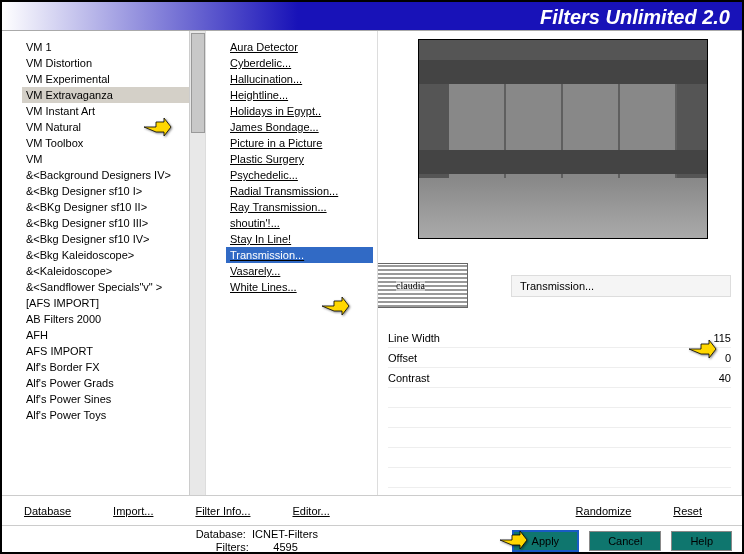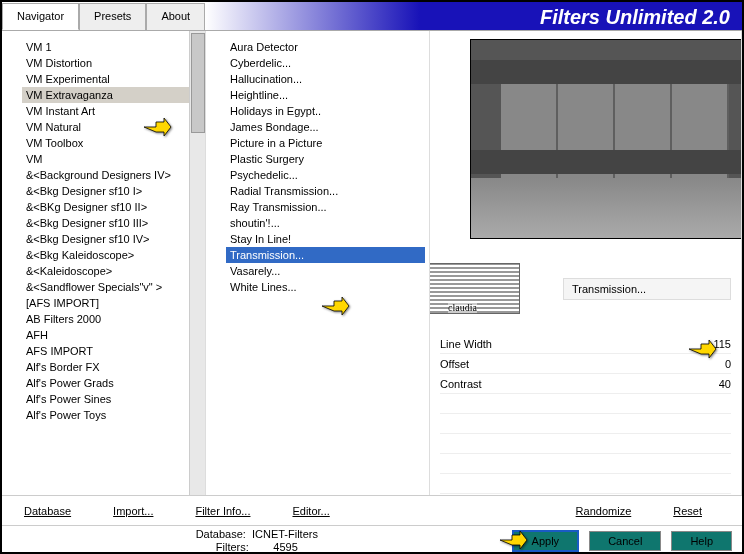--- a/index.html
+++ b/index.html
@@ -7,40 +7,40 @@
 
 .header { height: 28px; display: flex; }
 .tabs { display: flex; border-bottom: 1px solid #aaa; }
 .tab { padding: 6px 14px; border: 1px solid #aaa; border-bottom: none; background: #eee; cursor: pointer; position: relative; top: 1px; }
 .tab.active { background: #fff; border-bottom: 1px solid #fff; }
 .title-bar { flex: 1; background: linear-gradient(90deg, #fff 0%, #1812b8 40%, #1812b8 100%); color: #fff; font-weight: bold; font-style: italic; font-size: 20px; text-align: right; padding: 4px 12px; }
 
 .main { display: flex; height: 465px; border-top: 1px solid #aaa; }
 .col { border-right: 1px solid #ddd; overflow: hidden; position: relative; }
 .col1 { width: 204px; }
-.col2 { width: 224px; }
+.col2 { width: 172px; text-decoration: underline; }
 .col3 { flex: 1; padding: 8px 10px; }
 
 .list { padding: 8px 4px 8px 20px; height: 100%; overflow: hidden; }
 .list-item { padding: 2px 4px; cursor: pointer; white-space: nowrap; position: relative; }
 .list-item.selected-row { background: #d4d0c8; }
 .list-item.selected { background: #316ac5; color: #fff; }
 .scrollbar { position: absolute; right: 0; top: 0; width: 16px; height: 100%; background: #e8e8e8; border-left: 1px solid #ccc; }
 .scroll-thumb { position: absolute; width: 14px; left: 1px; background: #c8c8c8; border: 1px solid #999; }
 
 .preview { width: 290px; height: 200px; background: #555; margin-left: 30px; position: relative; border: 1px solid #000; overflow: hidden; }
 .room-floor { position: absolute; bottom: 0; width: 100%; height: 60px; background: linear-gradient(#888, #aaa); }
 .room-wall { position: absolute; top: 30px; left: 30px; right: 30px; height: 120px; background: #888; }
 .room-stripe { position: absolute; left: 0; right: 0; height: 24px; background: #444; }
 .stripe1 { top: 20px; }
 .stripe2 { top: 110px; }
 .panel-lines { position: absolute; top: 30px; left: 30px; right: 30px; height: 120px; background: repeating-linear-gradient(90deg, transparent 0, transparent 55px, rgba(0,0,0,0.3) 55px, rgba(0,0,0,0.3) 57px); }
 
 .filter-name-row { display: flex; align-items: center; margin-top: 24px; gap: 8px; position: relative; }
-.watermark { width: 115px; height: 51px; background: repeating-linear-gradient(0deg, #999 0, #999 2px, #fff 2px, #fff 4px); display: flex; align-items: flex-end; justify-content: center; border: 1px solid #666; position: relative; left: -35px; }
+.watermark { width: 115px; height: 45px; background: repeating-linear-gradient(0deg, #999 0, #999 2px, #fff 2px, #fff 4px); display: flex; align-items: center; justify-content: center; border: 1px solid #666; position: relative; left: -35px; }
 .watermark span { font-family: cursive; font-size: 10px; color: #000; background: rgba(255,255,255,0.5); }
 .filter-label { flex: 1; background: #f5f5f5; border: 1px solid #ddd; padding: 4px 8px; }
 
 .params { margin-top: 20px; }
 .param-row { display: flex; border-bottom: 1px solid #eee; padding: 2px 0; height: 20px; align-items: center; gap: 16px; }
 .param-name { flex: 1; }
 .param-val { width: 40px; text-align: right; }
 
 .footer-btns { display: flex; padding: 6px 10px; border-top: 1px solid #ccc; height: 30px; align-items: center; }
 .link-btn { padding: 4px 12px; text-decoration: underline; cursor: pointer; margin-right: 18px; }
@@ -52,25 +52,20 @@
 .btn { padding: 3px 18px; border: 1px solid #888; background: #0f766e; margin-left: 10px; cursor: pointer; }
 .btn.primary { border: 2px solid #1a5bc4; }
 
 .pointer { position: absolute; width: 30px; height: 22px; z-index: 100; pointer-events: none; }
 .pointer svg { width: 100%; height: 100%; filter: drop-shadow(1px 1px 1px rgba(0,0,0,0.5)); }
 </style>
 </head>
 <body>
 
 <div class="header">
-  <div class="tabs">
-    <div class="tab active">Navigator</div>
-    <div class="tab">Presets</div>
-    <div class="tab">About</div>
-  </div>
   <div class="title-bar">Filters Unlimited 2.0</div>
 </div>
 
 <div class="main">
   <div class="col col1">
     <div class="list" id="cat-list">
         <div class="list-item">VM 1</div>
         <div class="list-item">VM Distortion</div>
         <div class="list-item">VM Experimental</div>
         <div class="list-item selected-row">VM Extravaganza</div>

